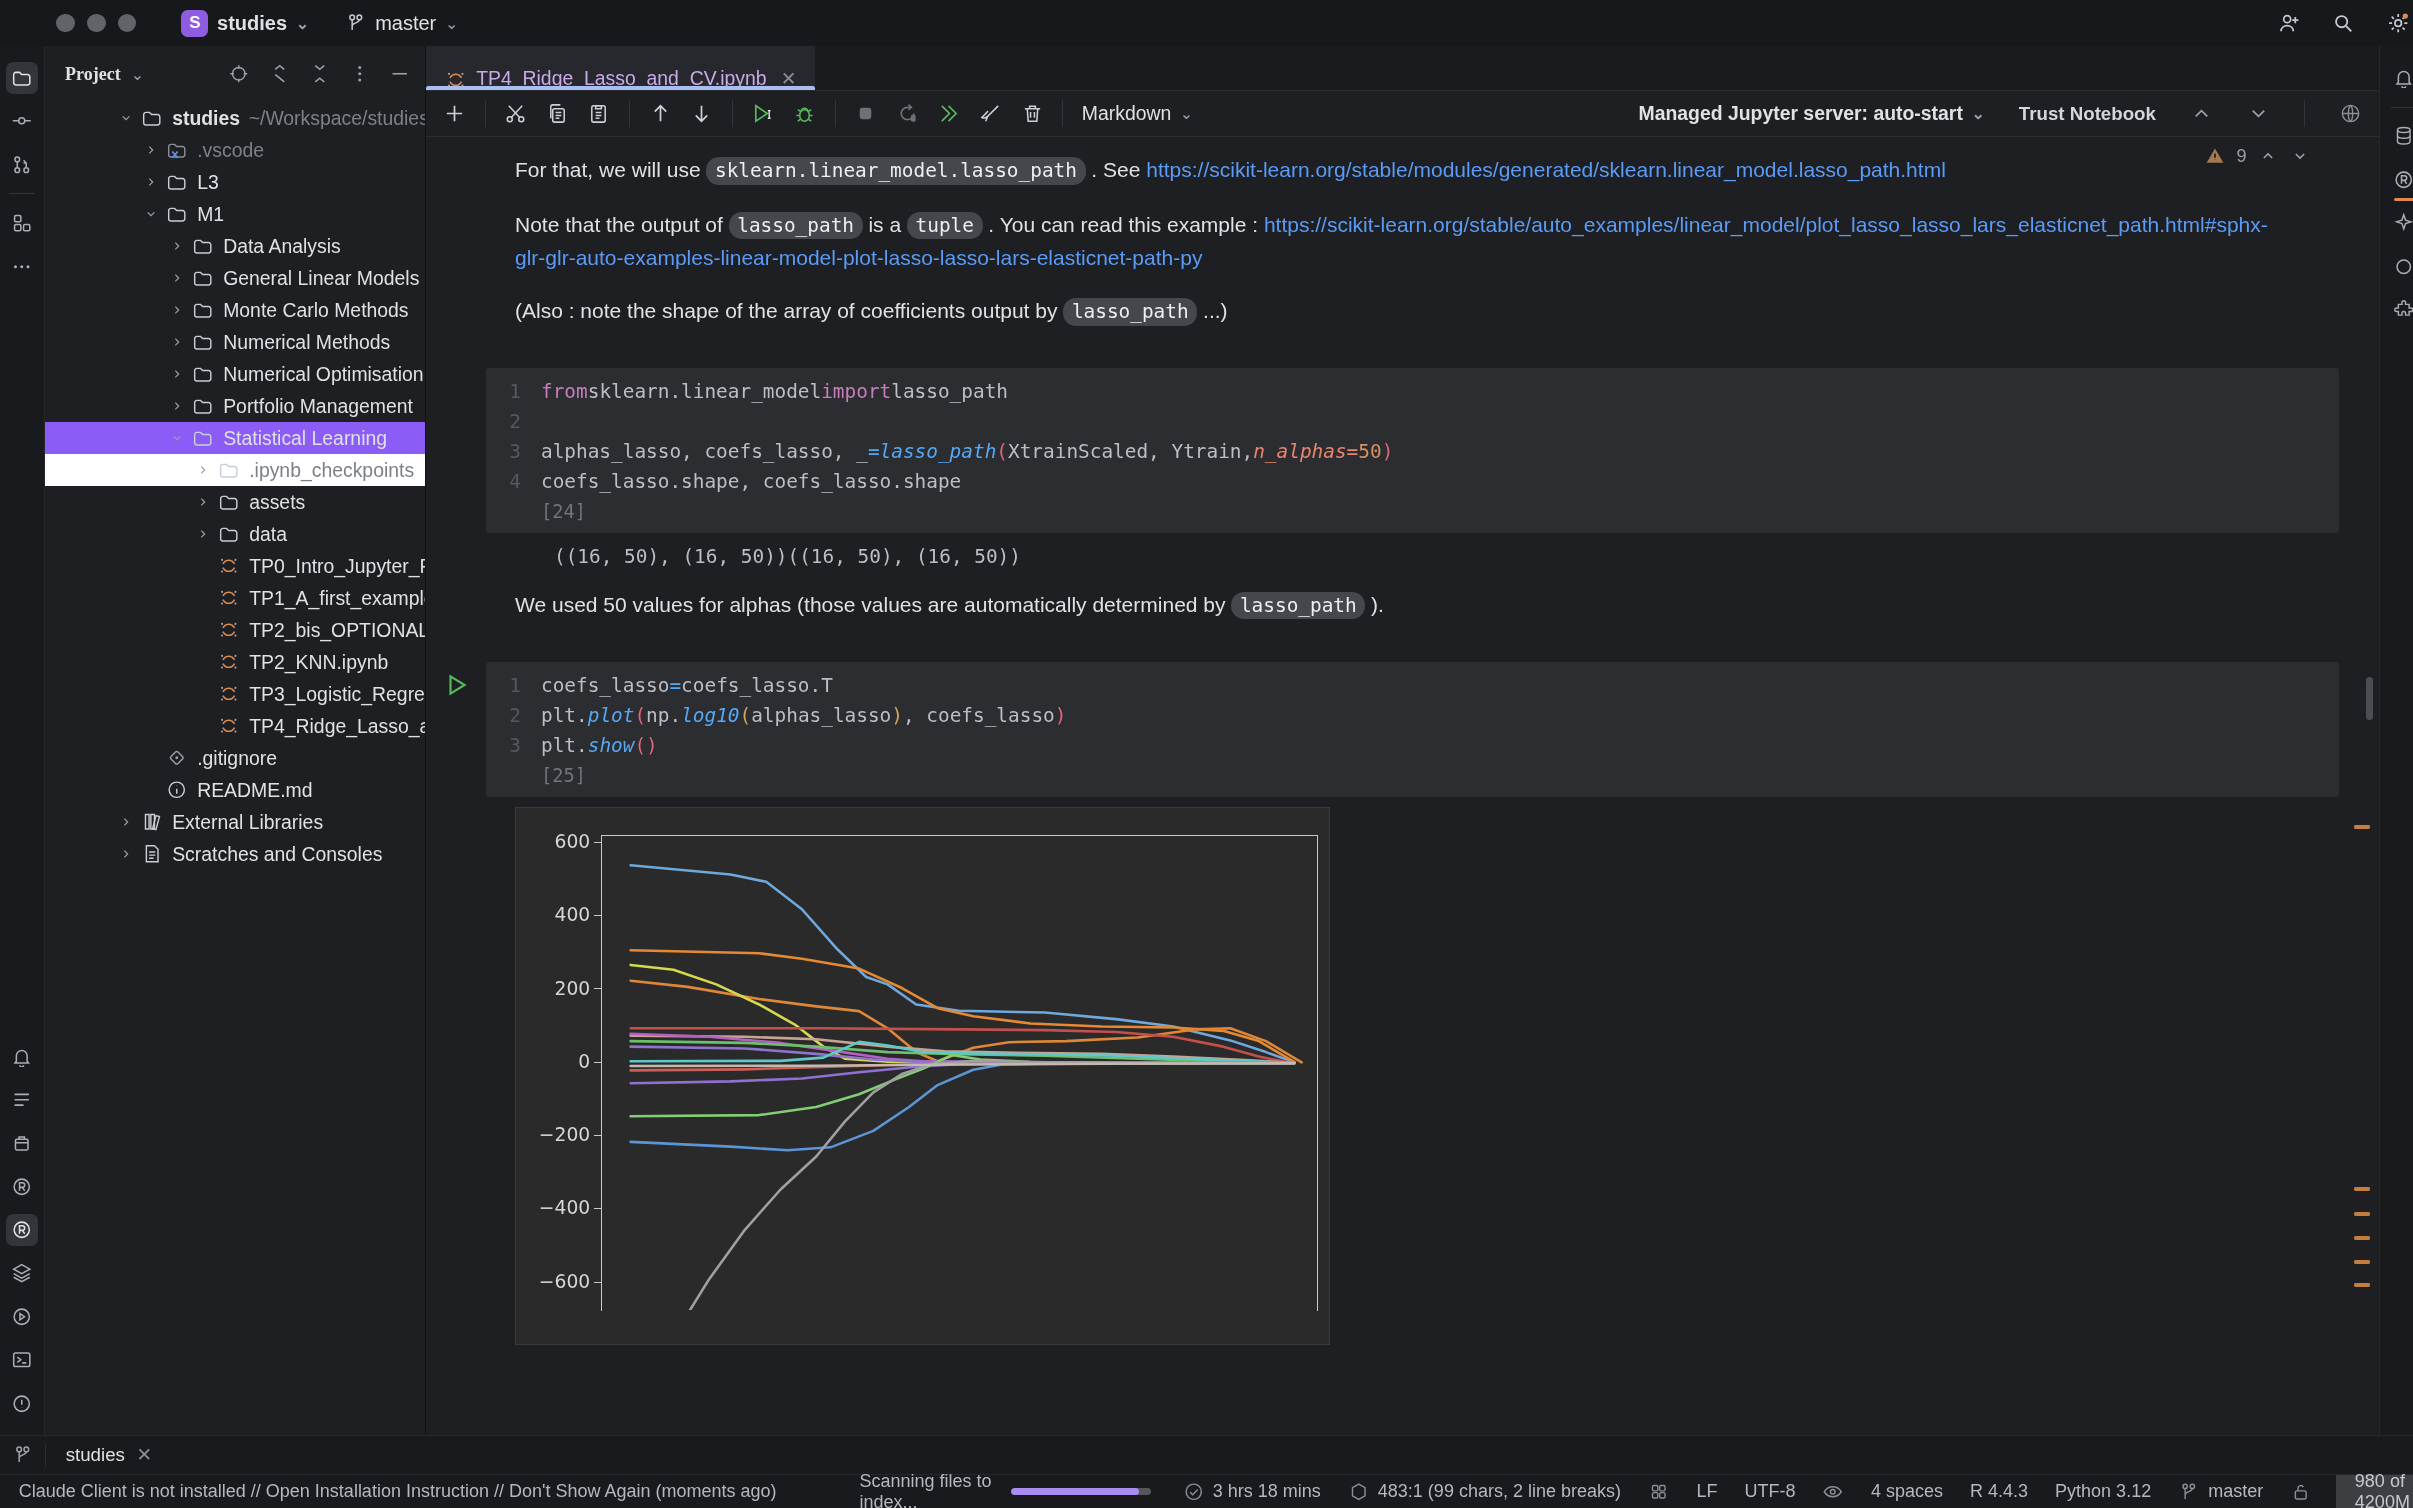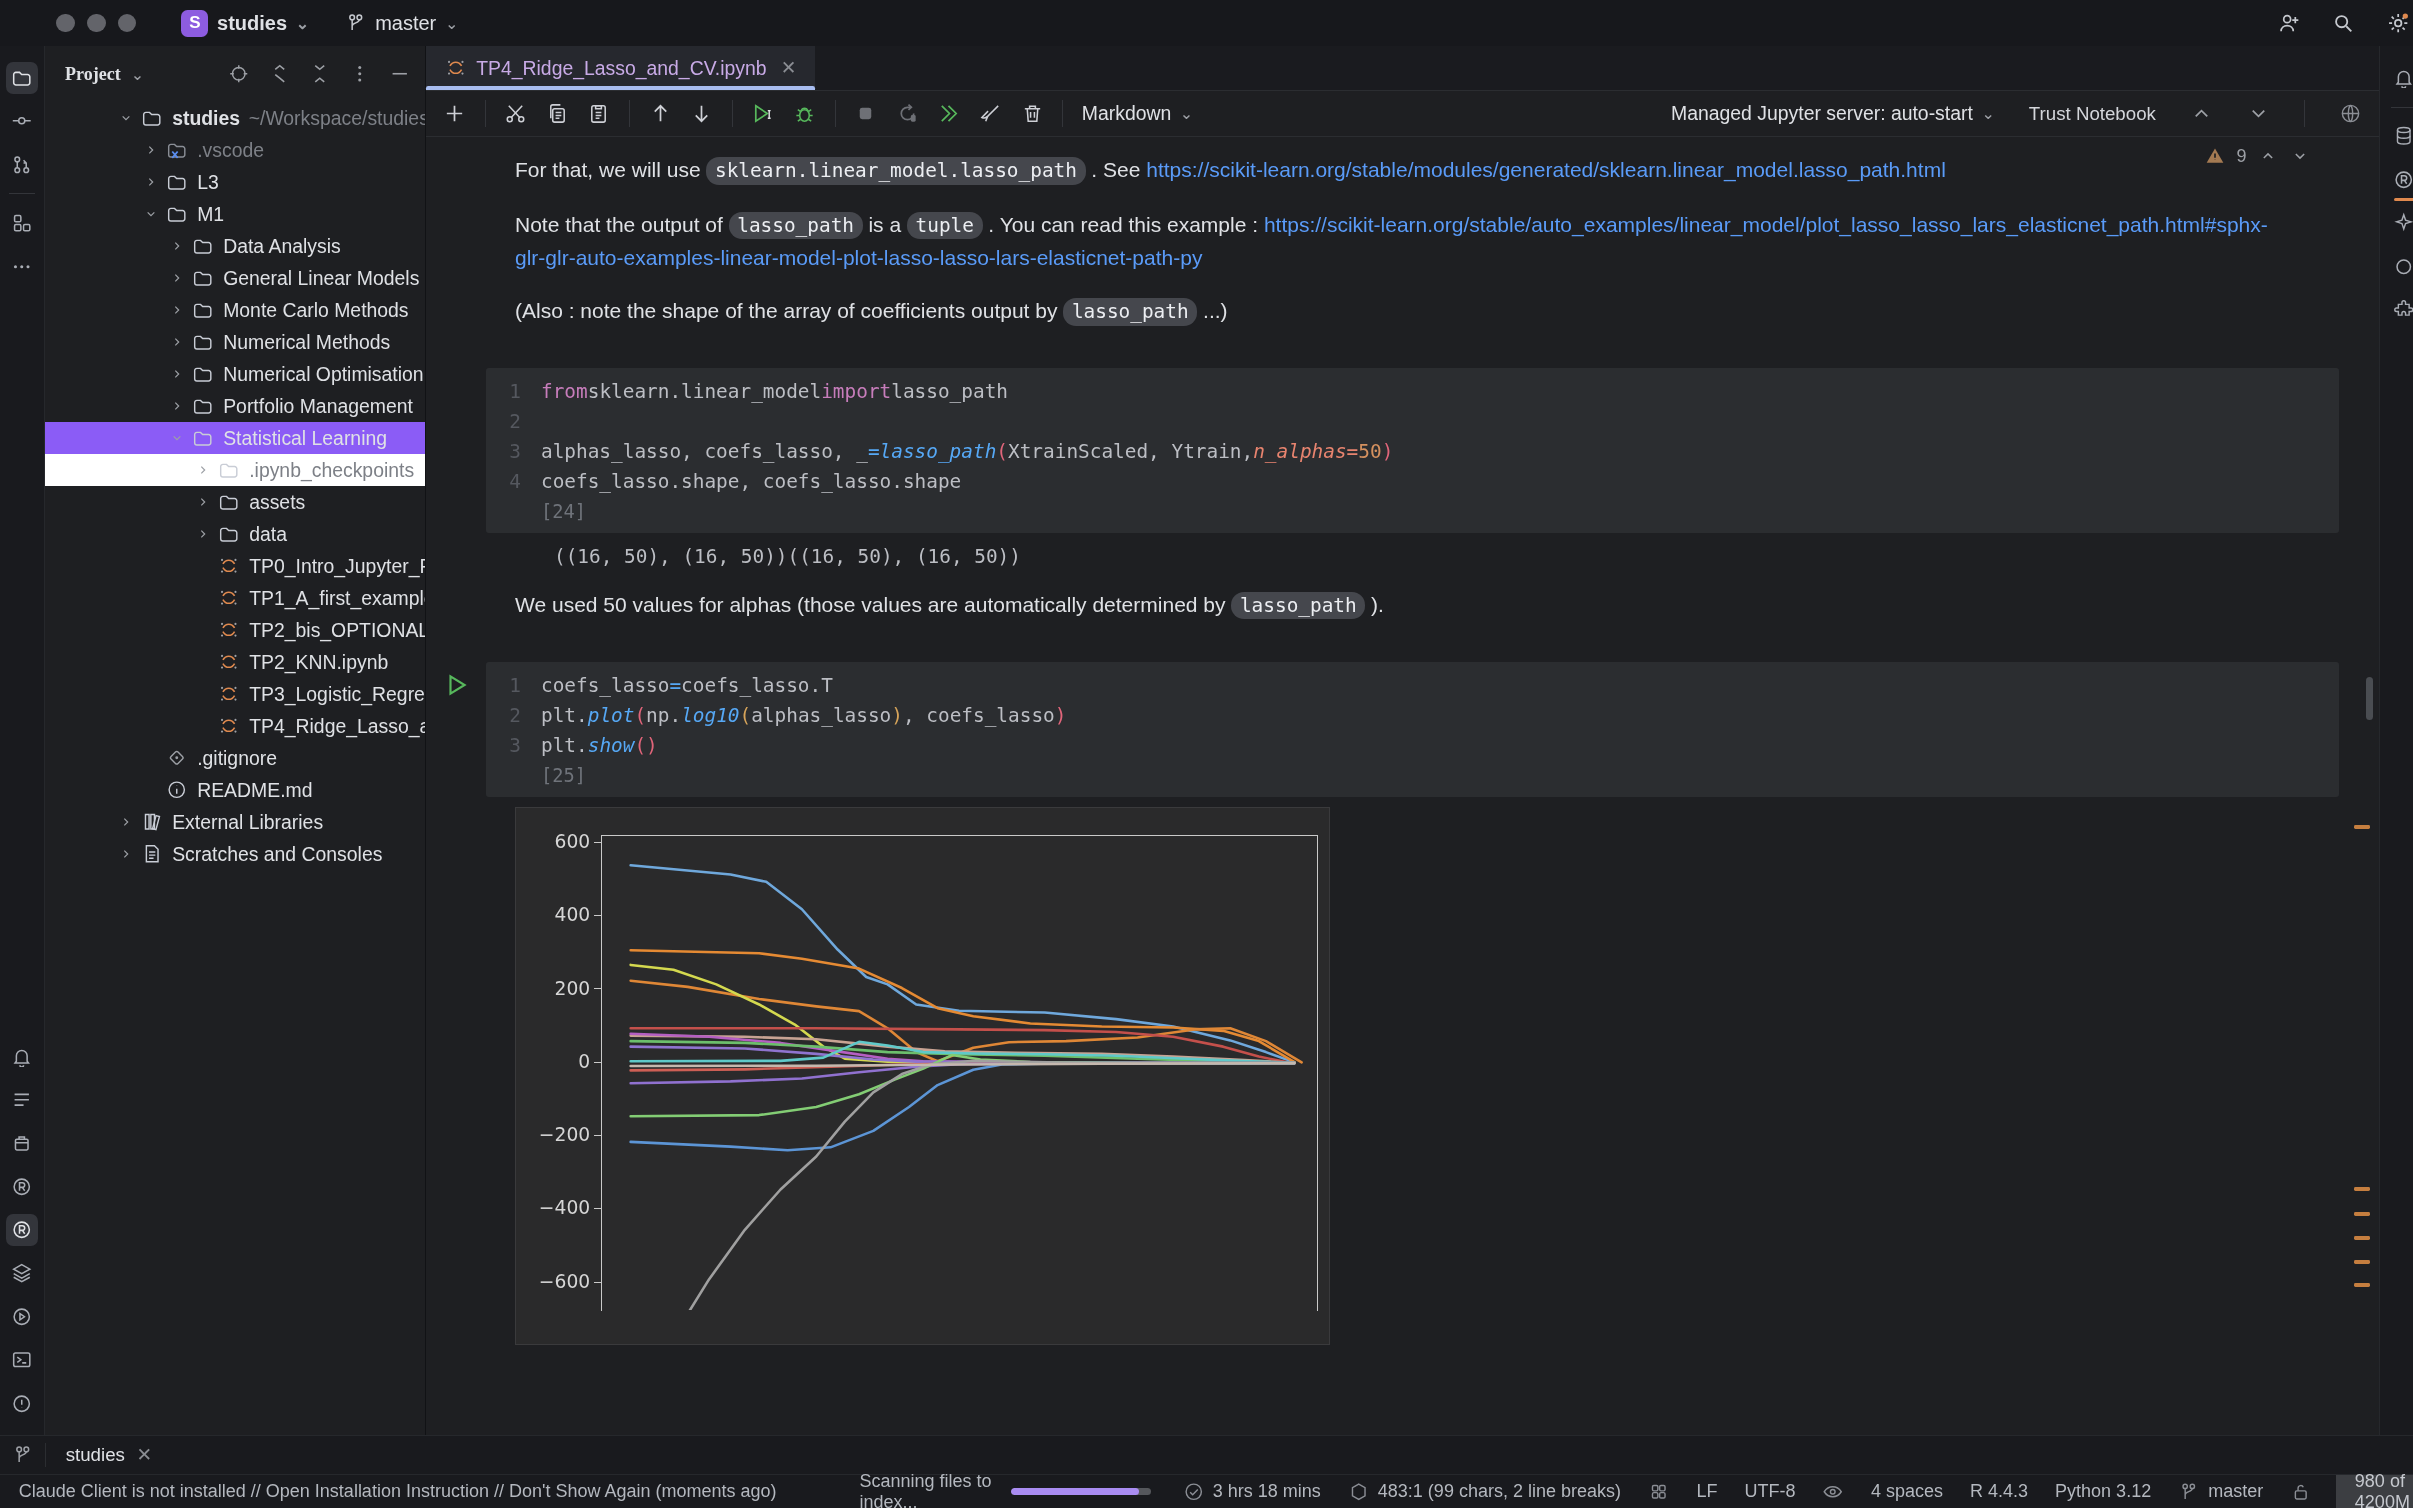--- a/index.html
+++ b/index.html
@@ -46,30 +46,30 @@
   .trow .tlabel { margin-left:7.2px; }
   .trow.bold .tlabel { font-weight:700; }
   .trow.dim .tlabel { color:#7d8087; }
   .trow .tsuffix { margin-left:8.6px; color:#7d8087; }
   .trow.sel1 { background:#8b5cf6; }
   .trow.sel2 { background:#ffffff; }
 
   
   .editor-col { display:grid; grid-template-rows:45px 46px 1fr; min-width:0; min-height:0; background:#1e1f22; }
   .tab-bar { background:#1a1b1f; display:flex; border-bottom:0.7px solid #2b2d31; }
-  .tab { display:flex; align-items:center; gap:10px; padding:0 18.7px; background:#26282e; position:relative; font-size:19.4px; color:#c8aae6; }
+  .tab { display:flex; align-items:flex-end; gap:10px; padding:0 18.7px; background:#26282e; position:relative; font-size:19.4px; color:#c8aae6; }
   .tab .underline { position:absolute; left:0; right:0; bottom:0; height:3.6px; background:#a8bdf0; border-radius:2.2px 2.2px 0 0; }
   .tab .close { color:#8a8d93; font-size:18.7px; margin-left:4.3px; }
   .tab svg { width:21.5px; height:21.5px; }
 
   .nb-toolbar { display:flex; align-items:center; padding:0 17px; gap:18.7px; border-bottom:0.7px solid #2b2d31; color:#ced0d6; }
   .nb-toolbar svg { width:23px; height:23px; }
   .tsep { width:0.7px; height:27px; background:#33353a; }
   .dd { display:flex; gap:8.6px; align-items:center; font-size:19.4px; color:#dfe1e5; }
-  .nbt-right { margin-left:auto; display:flex; align-items:center; gap:34px; font-size:18.7px; color:#d4d6db; }
+  .nbt-right { margin-left:auto; display:flex; align-items:center; gap:34px; font-size:18.7px; color:#d4d6db;font-weight:bold; }
 
   .editor-scroll { position:relative; overflow:hidden; padding-top:1.4px; }
   .warn-widget { position:absolute; top:8.6px; right:69px; display:flex; align-items:center; gap:11.5px; color:#9da0a6; font-size:18px; }
   .warn-widget svg { width:20px; height:20px; }
 
   .nb-inner { padding-left:89px; padding-right:86px; }
   .md-p { font-size:21px; line-height:32px; margin-top:21.5px; max-width:1839px; }
   .md-p:first-child { margin-top:16px; }
   .md-p .chip { font-family:"DejaVu Sans Mono", monospace; font-size:19.4px; background:#45474d; color:#eceef2; border-radius:13px; padding:2.2px 8.6px; }
   .md-p a { color:#5a9bf8; text-decoration:none; }

